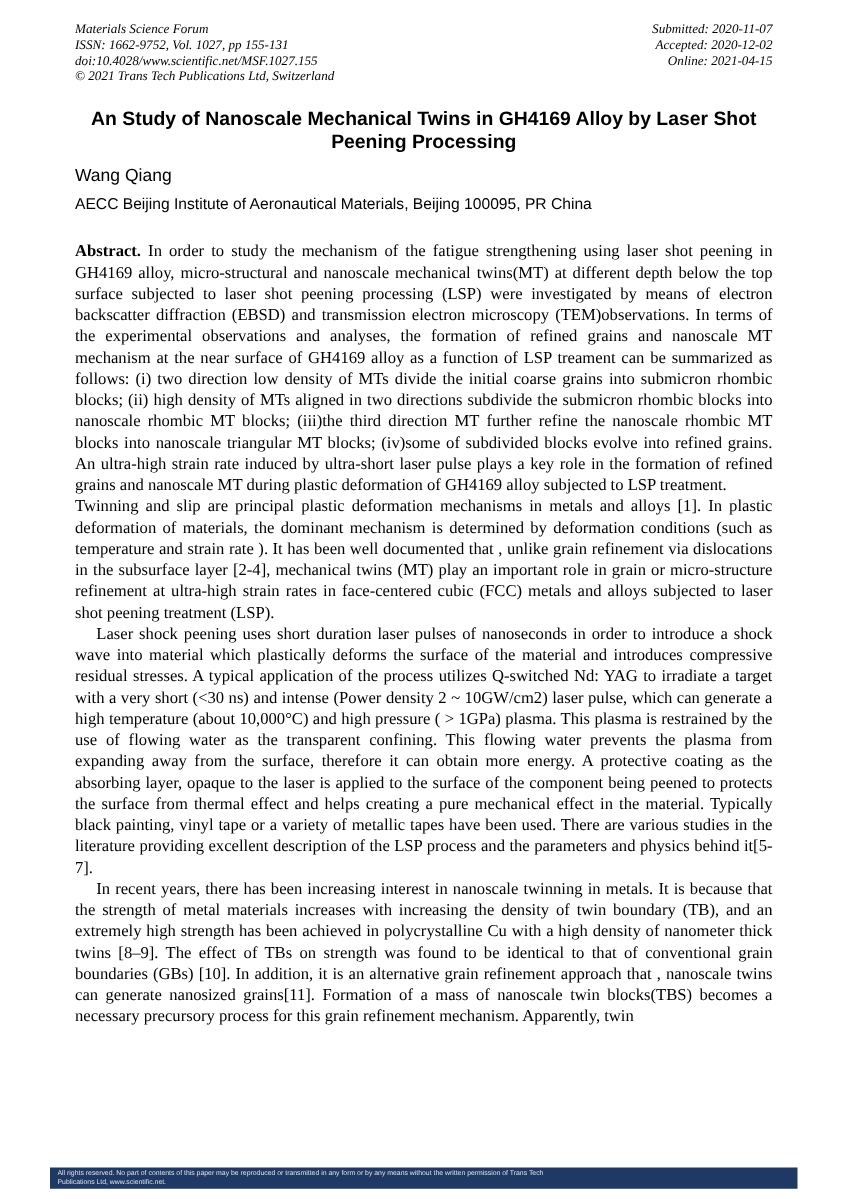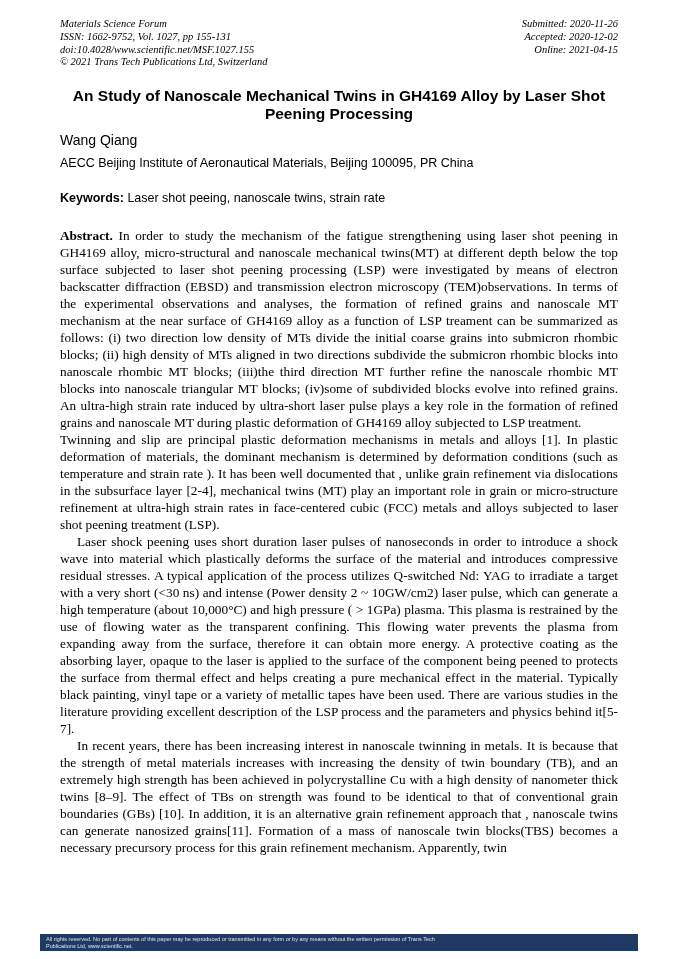--- a/index.html
+++ b/index.html
@@ -94,34 +94,33 @@
 <div class="page">
 
   <div class="journal-header">
     <div class="header-left">
       <div class="line">Materials Science Forum</div>
       <div class="line">ISSN: 1662-9752, Vol. 1027, pp 155-131</div>
       <div class="line">doi:10.4028/www.scientific.net/MSF.1027.155</div>
       <div class="line">© 2021 Trans Tech Publications Ltd, Switzerland</div>
     </div>
     <div class="header-right">
-      <div class="line">Submitted: 2020-11-26</div>
+      <div class="line">Submitted: 2020-11-07</div>
       <div class="line">Accepted: 2020-12-02</div>
       <div class="line">Online: 2021-04-15</div>
     </div>
   </div>
 
   <h1 class="paper-title">An Study of Nanoscale Mechanical Twins in GH4169 Alloy by Laser Shot Peening Processing</h1>
 
   <div class="author-name">Wang Qiang</div>
 
   <div class="affiliation">AECC Beijing Institute of Aeronautical Materials, Beijing 100095, PR China</div>
 
 
-  <p class="keywords-line"><b>Keywords:</b><span> Laser shot peeing, nanoscale twins, strain rate</span></p>
 
   <p class="body-text abstract-paragraph"><b>Abstract.</b><span> In order to study the mechanism of the fatigue strengthening using laser shot peening in GH4169 alloy, micro-structural and nanoscale mechanical twins(MT) at different depth below the top surface subjected to laser shot peening processing (LSP) were investigated by means of electron backscatter diffraction (EBSD) and transmission electron microscopy (TEM)observations. In terms of the experimental observations and analyses, the formation of refined grains and nanoscale MT mechanism at the near surface of GH4169 alloy as a function of LSP treament can be summarized as follows: (i) two direction low density of MTs divide the initial coarse grains into submicron rhombic blocks; (ii) high density of MTs aligned in two directions subdivide the submicron rhombic blocks into nanoscale rhombic MT blocks; (iii)the third direction MT further refine the nanoscale rhombic MT blocks into nanoscale triangular MT blocks; (iv)some of subdivided blocks evolve into refined grains. An ultra-high strain rate induced by ultra-short laser pulse plays a key role in the formation of refined grains and nanoscale MT during plastic deformation of GH4169 alloy subjected to LSP treatment.</span></p>
 
 
   <p class="body-text">Twinning and slip are principal plastic deformation mechanisms in metals and alloys [1]. In plastic deformation of materials, the dominant mechanism is determined by deformation conditions (such as temperature and strain rate ). It has been well documented that , unlike grain refinement via dislocations in the subsurface layer [2-4], mechanical twins (MT) play an important role in grain or micro-structure refinement at ultra-high strain rates in face-centered cubic (FCC) metals and alloys subjected to laser shot peening treatment (LSP).</p>
   <p class="body-text indented">Laser shock peening uses short duration laser pulses of nanoseconds in order to introduce a shock wave into material which plastically deforms the surface of the material and introduces compressive residual stresses. A typical application of the process utilizes Q-switched Nd: YAG to irradiate a target with a very short (&lt;30 ns) and intense (Power density 2 ~ 10GW/cm2) laser pulse, which can generate a high temperature (about 10,000°C) and high pressure ( &gt; 1GPa) plasma. This plasma is restrained by the use of flowing water as the transparent confining. This flowing water prevents the plasma from expanding away from the surface, therefore it can obtain more energy. A protective coating as the absorbing layer, opaque to the laser is applied to the surface of the component being peened to protects the surface from thermal effect and helps creating a pure mechanical effect in the material. Typically black painting, vinyl tape or a variety of metallic tapes have been used. There are various studies in the literature providing excellent description of the LSP process and the parameters and physics behind it[5-7].</p>
   <p class="body-text indented">In recent years, there has been increasing interest in nanoscale twinning in metals. It is because that the strength of metal materials increases with increasing the density of twin boundary (TB), and an extremely high strength has been achieved in polycrystalline Cu with a high density of nanometer thick twins [8–9]. The effect of TBs on strength was found to be identical to that of conventional grain boundaries (GBs) [10]. In addition, it is an alternative grain refinement approach that , nanoscale twins can generate nanosized grains[11]. Formation of a mass of nanoscale twin blocks(TBS) becomes a necessary precursory process for this grain refinement mechanism. Apparently, twin</p>
 
   <div class="footer-bar" style="background:#1f3864">
     <div class="footer-line">All rights reserved. No part of contents of this paper may be reproduced or transmitted in any form or by any means without the written permission of Trans Tech</div>

